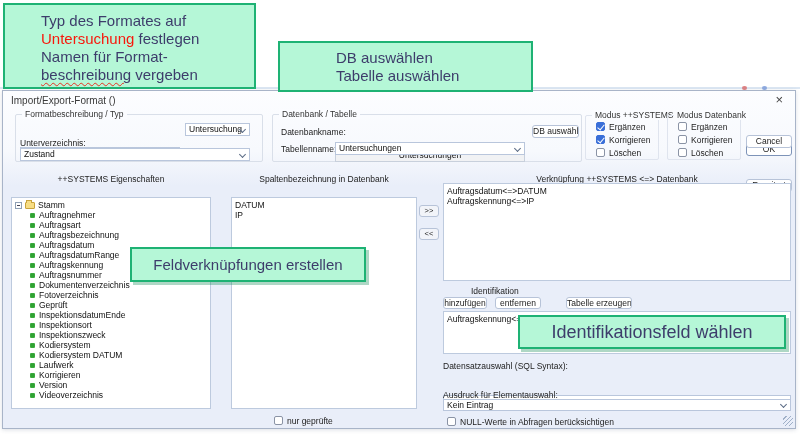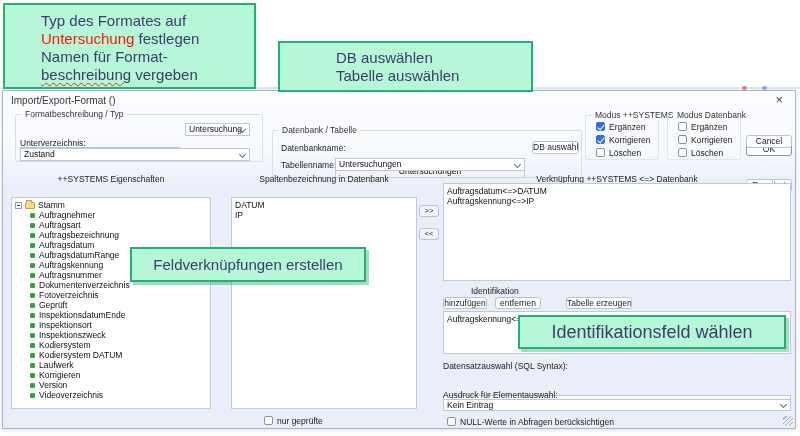--- a/index.html
+++ b/index.html
@@ -83,21 +83,21 @@
         <span>Untersuchung</span>
         <span class="chev"></span>
       </div>
       <span class="lbl" style="left:4px;top:23px;">Unterverzeichnis:</span>
       <div class="dd" style="left:4px;top:33px;width:230px;height:13px;">
         <span>Zustand</span>
         <span class="chev"></span>
       </div>
     </div>
 
-    <div class="grp" style="left:269px;top:39px;width:310px;height:48px;">
+    <div class="grp" style="left:269px;top:23px;width:310px;height:48px;">
       <span class="grp-label">Datenbank / Tabelle</span>
       <span class="lbl" style="left:8px;top:12px;">Datenbankname:</span>
       <div class="fld ro" style="left:62px;top:10px;width:190px;height:13px;">Untersuchungen</div>
       <div class="btn" style="left:259px;top:10px;width:47px;height:13px;line-height:11px;">DB auswählen</div>
       <span class="lbl" style="left:8px;top:29px;">Tabellenname:</span>
       <div class="dd" style="left:62px;top:27px;width:190px;height:13px;">
         <span>Untersuchungen</span>
         <span class="chev"></span>
       </div>
     </div>
@@ -262,21 +262,21 @@
     <input class="fld" style="left: 228px; top: 92px; width: 186px; height: 12px;" value="">
     <div class="panel-list" style="left:228px;top:106px;width:186px;height:212px;">
       <div>
 
           <div class="row">DATUM</div>
 
           <div class="row">IP</div>
         </div>
     </div>
 
-    <div class="cbrow" style="position:absolute;left:229px;top:323px;padding-left:32px;">
+    <div class="cbrow" style="position:absolute;left:239px;top:323px;padding-left:32px;">
       <span class="cb"></span>
       <span class="lbl" style="position:static;">nur geprüfte</span>
     </div>
 
     <div class="btn" style="left:416px;top:114px;width:20px;height:12px;line-height:10px;font-size:7.5px;background:#f2f4f9;">&gt;&gt;</div>
     <div class="btn" style="left:416px;top:137px;width:20px;height:12px;line-height:10px;font-size:7.5px;background:#f2f4f9;">&lt;&lt;</div>
 
     <div class="panel-list" style="left:440px;top:92px;width:348px;height:98px;">
       <div>
 

